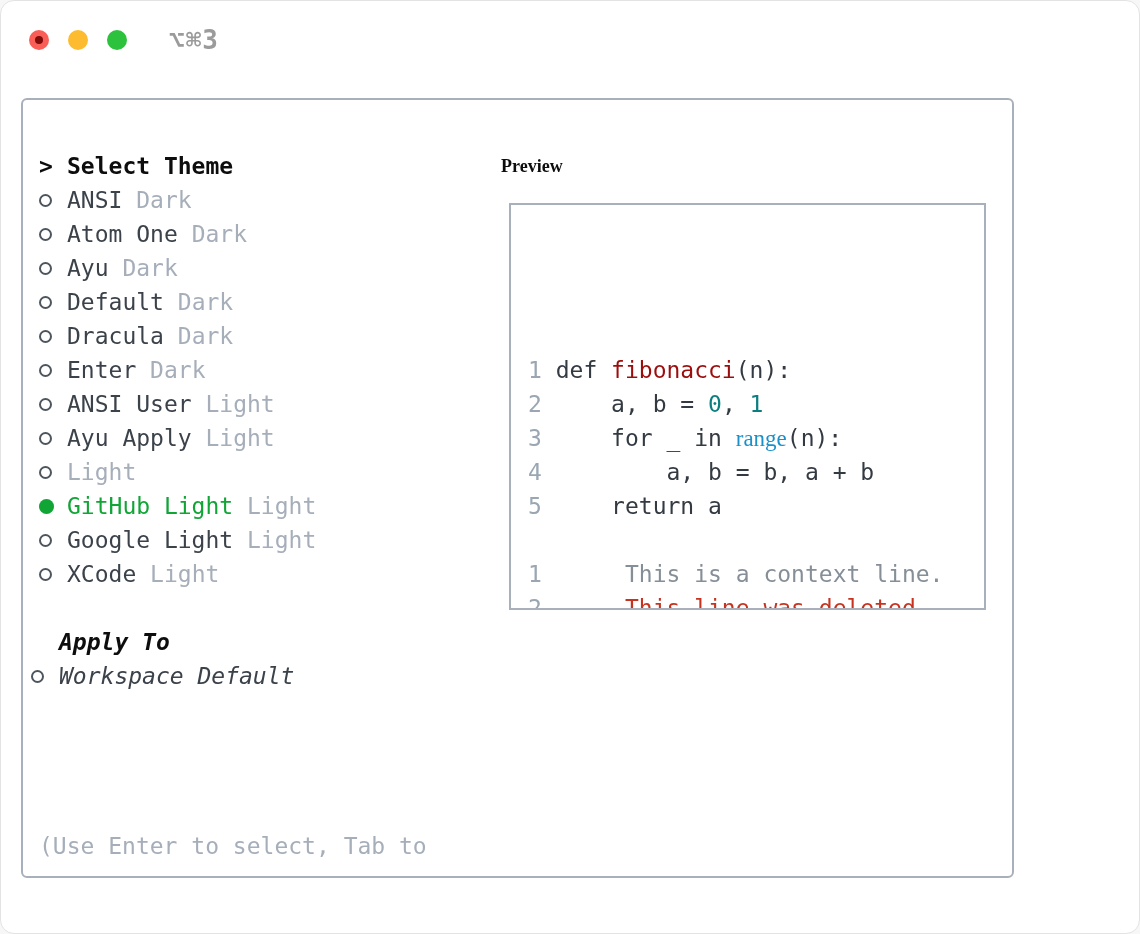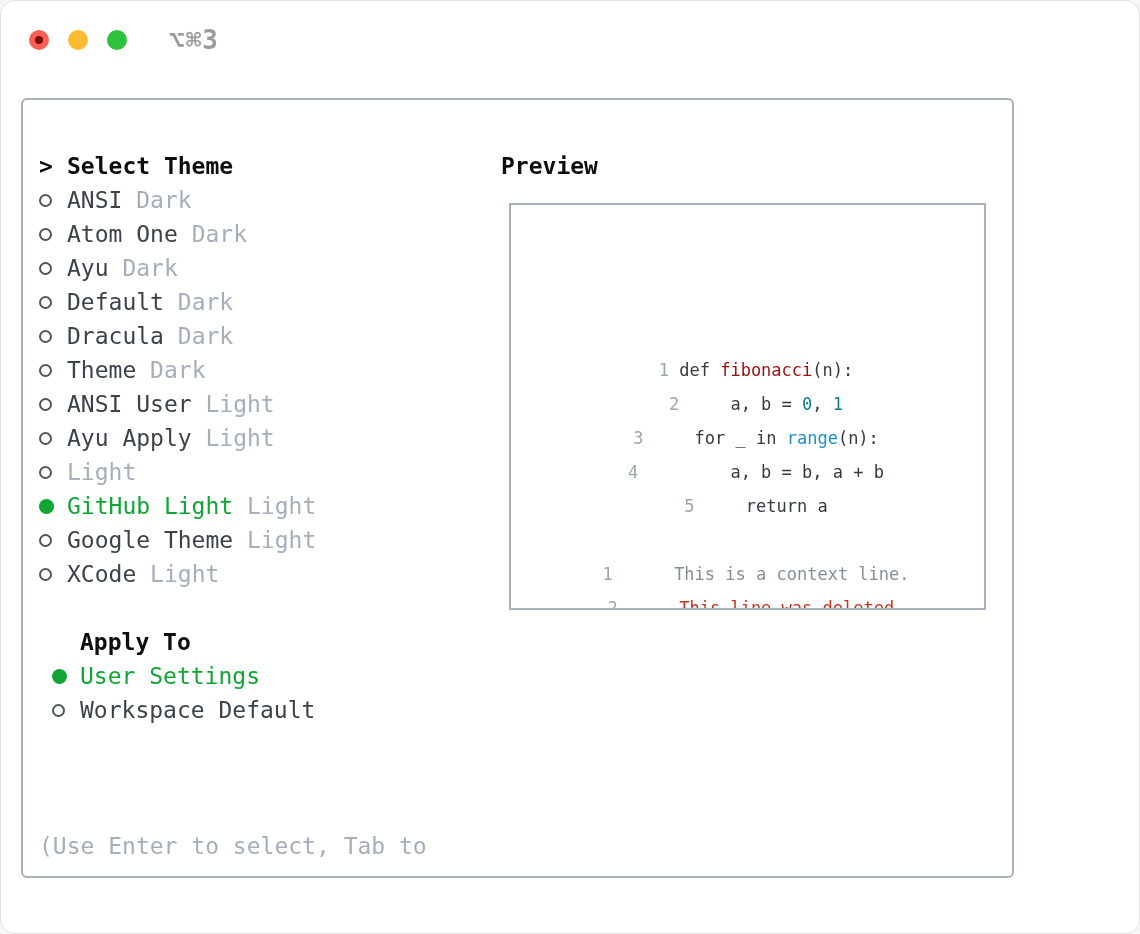--- a/index.html
+++ b/index.html
@@ -53,44 +53,44 @@
   .row{height:34px;line-height:34px;font-size:23px;display:flex;align-items:center;white-space:pre;}
   .marker{width:28px;flex:0 0 28px;display:flex;align-items:center;}
   .pointer{color:var(--c-header);font-weight:bold;font-size:23px;line-height:34px;}
   .dot{width:13px;height:13px;border-radius:50%;border:2px solid #4d565e;}
   .dot.filled{width:15px;height:15px;border:none;background:var(--c-green);}
   .theme-list{position:absolute;left:16px;top:49px;}
   .hdr{color:var(--c-header);font-weight:bold;}
   .item-name{color:var(--c-item);}
   .item-name.selected{color:var(--c-green);text-align:right;}
   .item-variant{color:var(--c-muted);}
-  .apply{position:absolute;left:29px;top:525px;}
+  .apply{position:absolute;left:8px;top:525px;font-style:italic;}
   .apply .hdr{padding-left:28px;}
   .hint{
     position:absolute;left:16px;top:661px;width:440px;
     color:var(--c-muted);font-size:23px;line-height:34px;white-space:pre;
   }
   
   .preview-header{
     position:absolute;left:478px;top:49px;height:34px;line-height:34px;
-    font-size:23px;font-weight:bold;color:var(--c-header);
+    font-size:18px;font-weight:bold;color:var(--c-header);font-family:Liberation Serif, serif;
   }
   .preview-box{
     position:absolute;left:486px;top:103px;width:477px;height:407px;
     border:2px solid var(--c-border);background:var(--c-bg);overflow:hidden;
   }
   .code{
-    padding:46px 0 0 17px;font-size:17px;line-height:34px;white-space:pre;text-align:center;
+    padding:46px 0 0 17px;font-size:23px;line-height:34px;white-space:pre;
   }
   .code .line{height:34px;}
   .seg-lnum{color:var(--c-lnum);}
   .seg-code{color:var(--c-code);}
   .seg-func{color:var(--c-func);}
   .seg-num{color:var(--c-num);}
-  .seg-builtin{color:var(--c-builtin);}
+  .seg-builtin{color:var(--c-builtin);font-family:Liberation Serif, serif;}
   .seg-ctx{color:var(--c-ctx);margin-top:47px;}
   .seg-del{color:var(--c-del);}
 </style>
 </head>
 <body>
 
 <div class="window">
 
   <div class="titlebar">
     <span class="light red"></span>
@@ -105,33 +105,32 @@
       <div class="row">
         <span class="marker pointer">&gt;</span>
         <span class="hdr">Select Theme</span>
       </div>
 
     <div class="row"><span class="marker"><span class="dot"></span></span><span class="item-name">ANSI </span><span class="item-variant">Dark</span></div>
         <div class="row"><span class="marker"><span class="dot"></span></span><span class="item-name">Atom One </span><span class="item-variant">Dark</span></div>
         <div class="row"><span class="marker"><span class="dot"></span></span><span class="item-name">Ayu </span><span class="item-variant">Dark</span></div>
         <div class="row"><span class="marker"><span class="dot"></span></span><span class="item-name">Default </span><span class="item-variant">Dark</span></div>
         <div class="row"><span class="marker"><span class="dot"></span></span><span class="item-name">Dracula </span><span class="item-variant">Dark</span></div>
-        <div class="row"><span class="marker"><span class="dot"></span></span><span class="item-name">Theme </span><span class="item-variant">Dark</span></div>
+        <div class="row"><span class="marker"><span class="dot"></span></span><span class="item-name">Enter </span><span class="item-variant">Dark</span></div>
         <div class="row"><span class="marker"><span class="dot"></span></span><span class="item-name">ANSI User </span><span class="item-variant">Light</span></div>
         <div class="row"><span class="marker"><span class="dot"></span></span><span class="item-name">Ayu Apply </span><span class="item-variant">Light</span></div>
         <div class="row"><span class="marker"><span class="dot"></span></span><span class="item-variant">Light</span></div>
         <div class="row"><span class="marker"><span class="dot filled"></span></span><span class="item-name selected">GitHub Light </span><span class="item-variant">Light</span></div>
-        <div class="row"><span class="marker"><span class="dot"></span></span><span class="item-name">Google Theme </span><span class="item-variant">Light</span></div>
+        <div class="row"><span class="marker"><span class="dot"></span></span><span class="item-name">Google Light </span><span class="item-variant">Light</span></div>
         <div class="row"><span class="marker"><span class="dot"></span></span><span class="item-name">XCode </span><span class="item-variant">Light</span></div>
       </div>
 
     <div class="apply">
       <div class="row hdr">Apply To</div>
 
-    <div class="row"><span class="marker"><span class="dot filled"></span></span><span class="item-name selected">User Settings</span></div>
         <div class="row"><span class="marker"><span class="dot"></span></span><span class="item-name">Workspace Default</span></div>
       </div>
 
     <div class="hint">
       <div>(Use Enter to select, Tab to</div>
       <div>change focus)</div>
     </div>
 
     <div class="preview-header">Preview</div>
 

